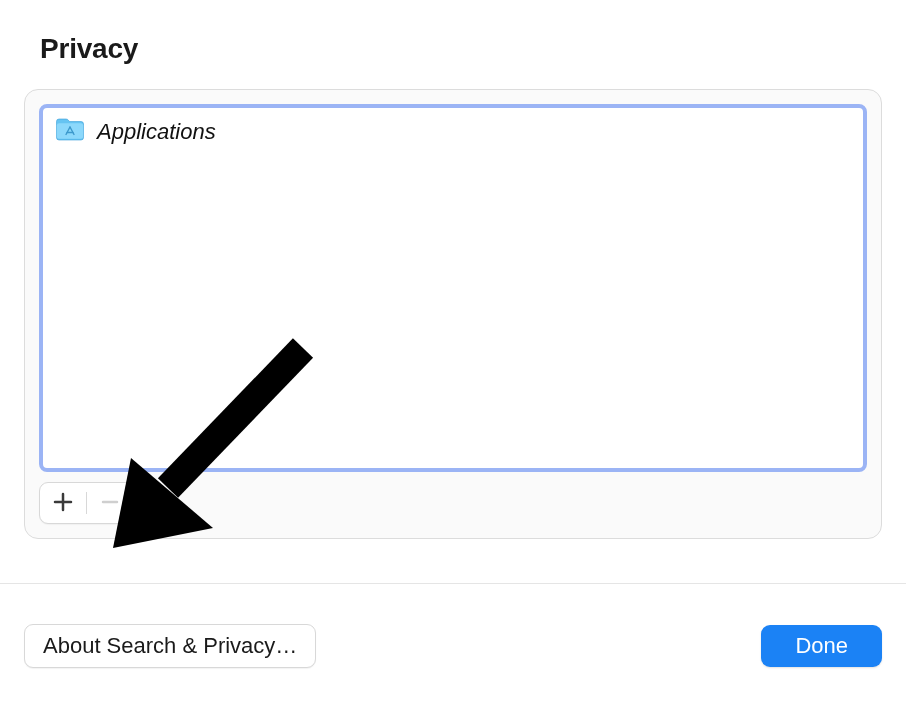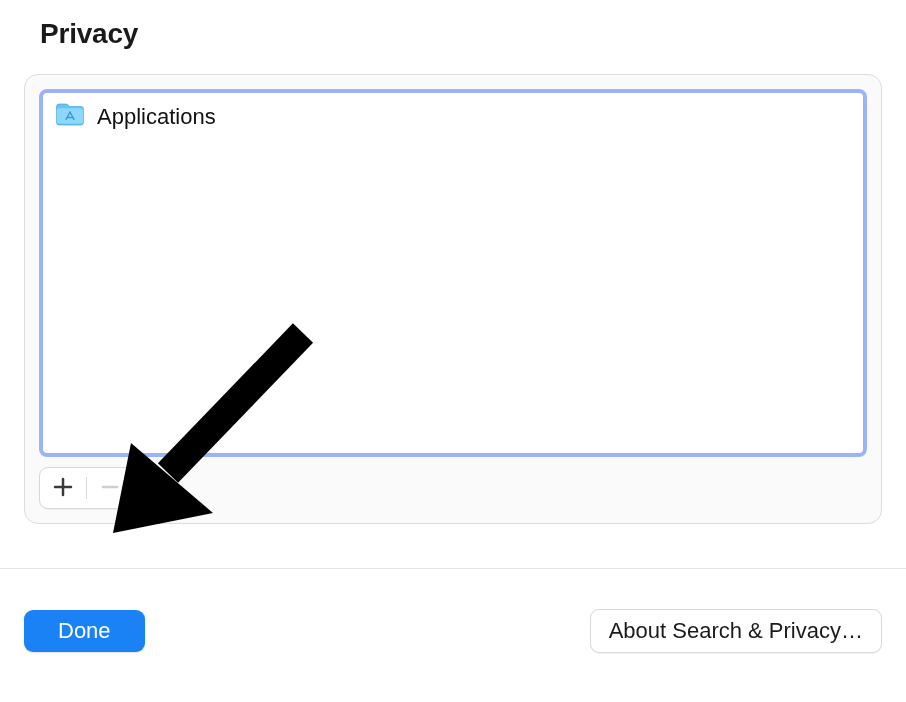--- a/index.html
+++ b/index.html
@@ -5,20 +5,21 @@
     * { box-sizing: border-box; margin: 0; padding: 0; }
     body {
       width: 906px;
       height: 702px;
       font-family: -apple-system, "Helvetica Neue", Helvetica, Arial, sans-serif;
       background: #fff;
       color: #111;
     }
     .top {
       padding: 18px 40px 0 40px;
+      margin-top: 15px;
     }
     .title {
       font-size: 28px;
       font-weight: 700;
       color: #1a1a1a;
       letter-spacing: -0.2px;
     }
     .subtitle {
       font-size: 20px;
       color: #8b8b8b;
@@ -40,20 +41,21 @@
       overflow: hidden;
       position: relative;
     }
     .list-row {
       display: flex;
       align-items: center;
       gap: 12px;
       padding: 8px 12px;
       font-size: 22px;
       color: #111;
+      font-style: italic;
     }
     .folder-icon {
       width: 30px;
       height: 26px;
     }
     .add-remove {
       margin-top: 10px;
       display: inline-flex;
       align-items: center;
       border: 1px solid #d8d8d8;
@@ -171,15 +173,15 @@
           <line x1="3" y1="10" x2="17" y2="10" stroke="#cfcfcf" stroke-width="2.5" stroke-linecap="round"></line>
         </svg>
       </span>
     </button>
   </div>
 </div>
 
 <div class="footer-sep"></div>
 
 <div class="footer">
+  <button class="btn btn-secondary">About Search &amp; Privacy…</button>
   <button class="btn btn-primary">Done</button>
-  <button class="btn btn-secondary">About Search &amp; Privacy…</button>
 </div>
 
 </body></html>

